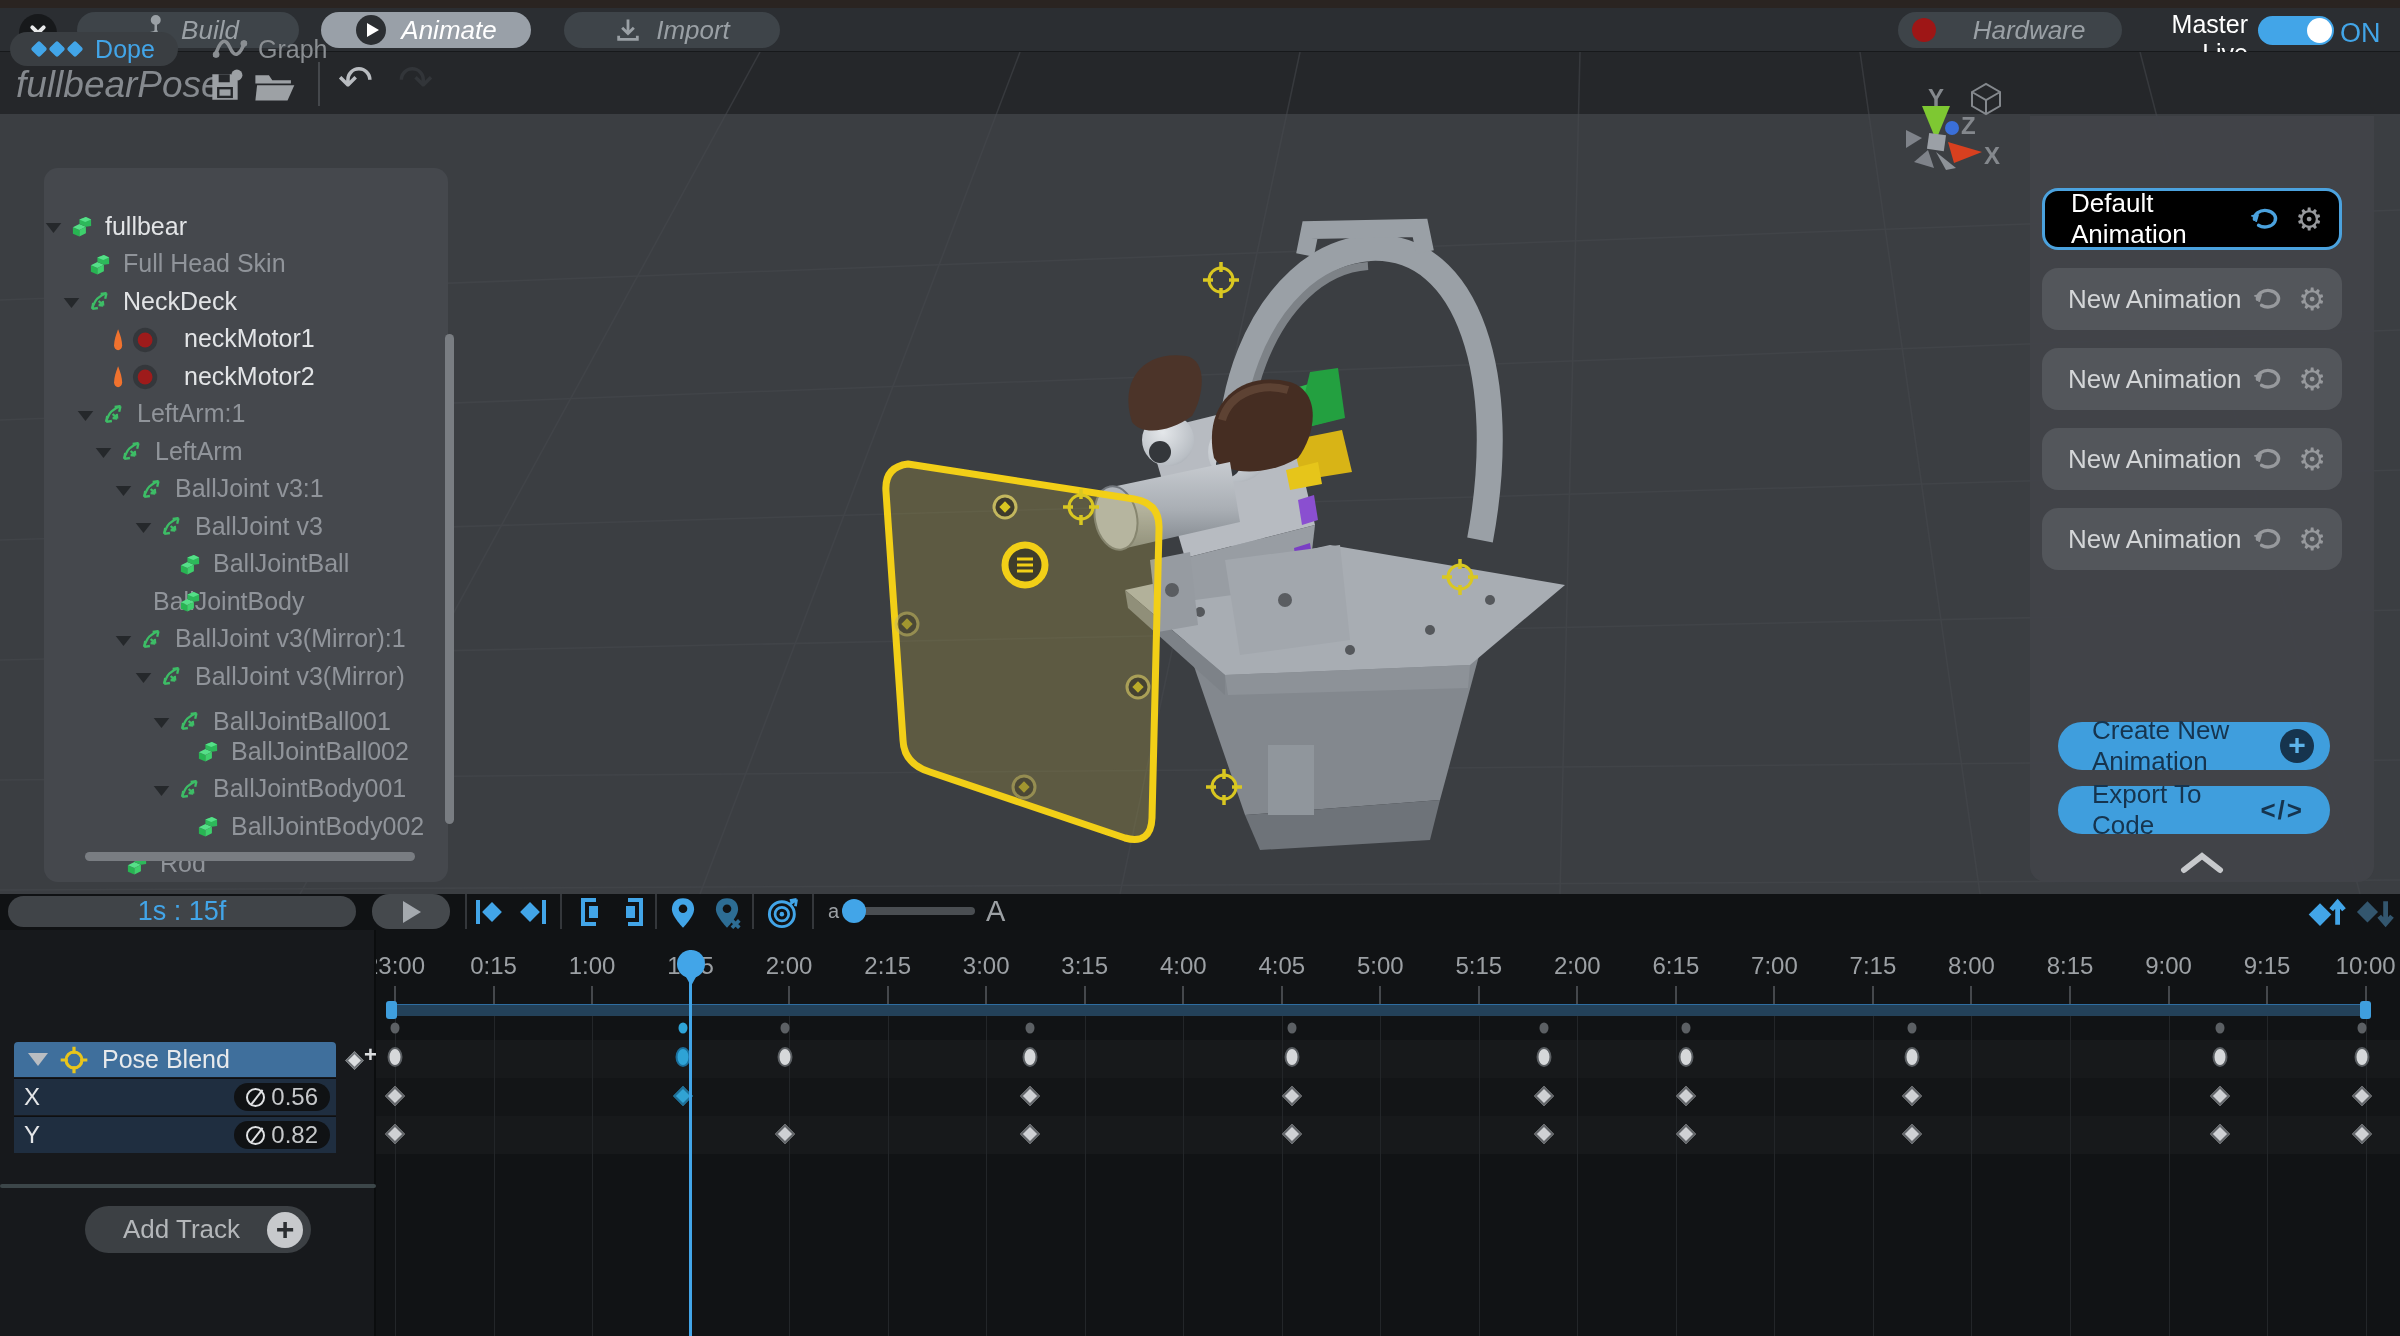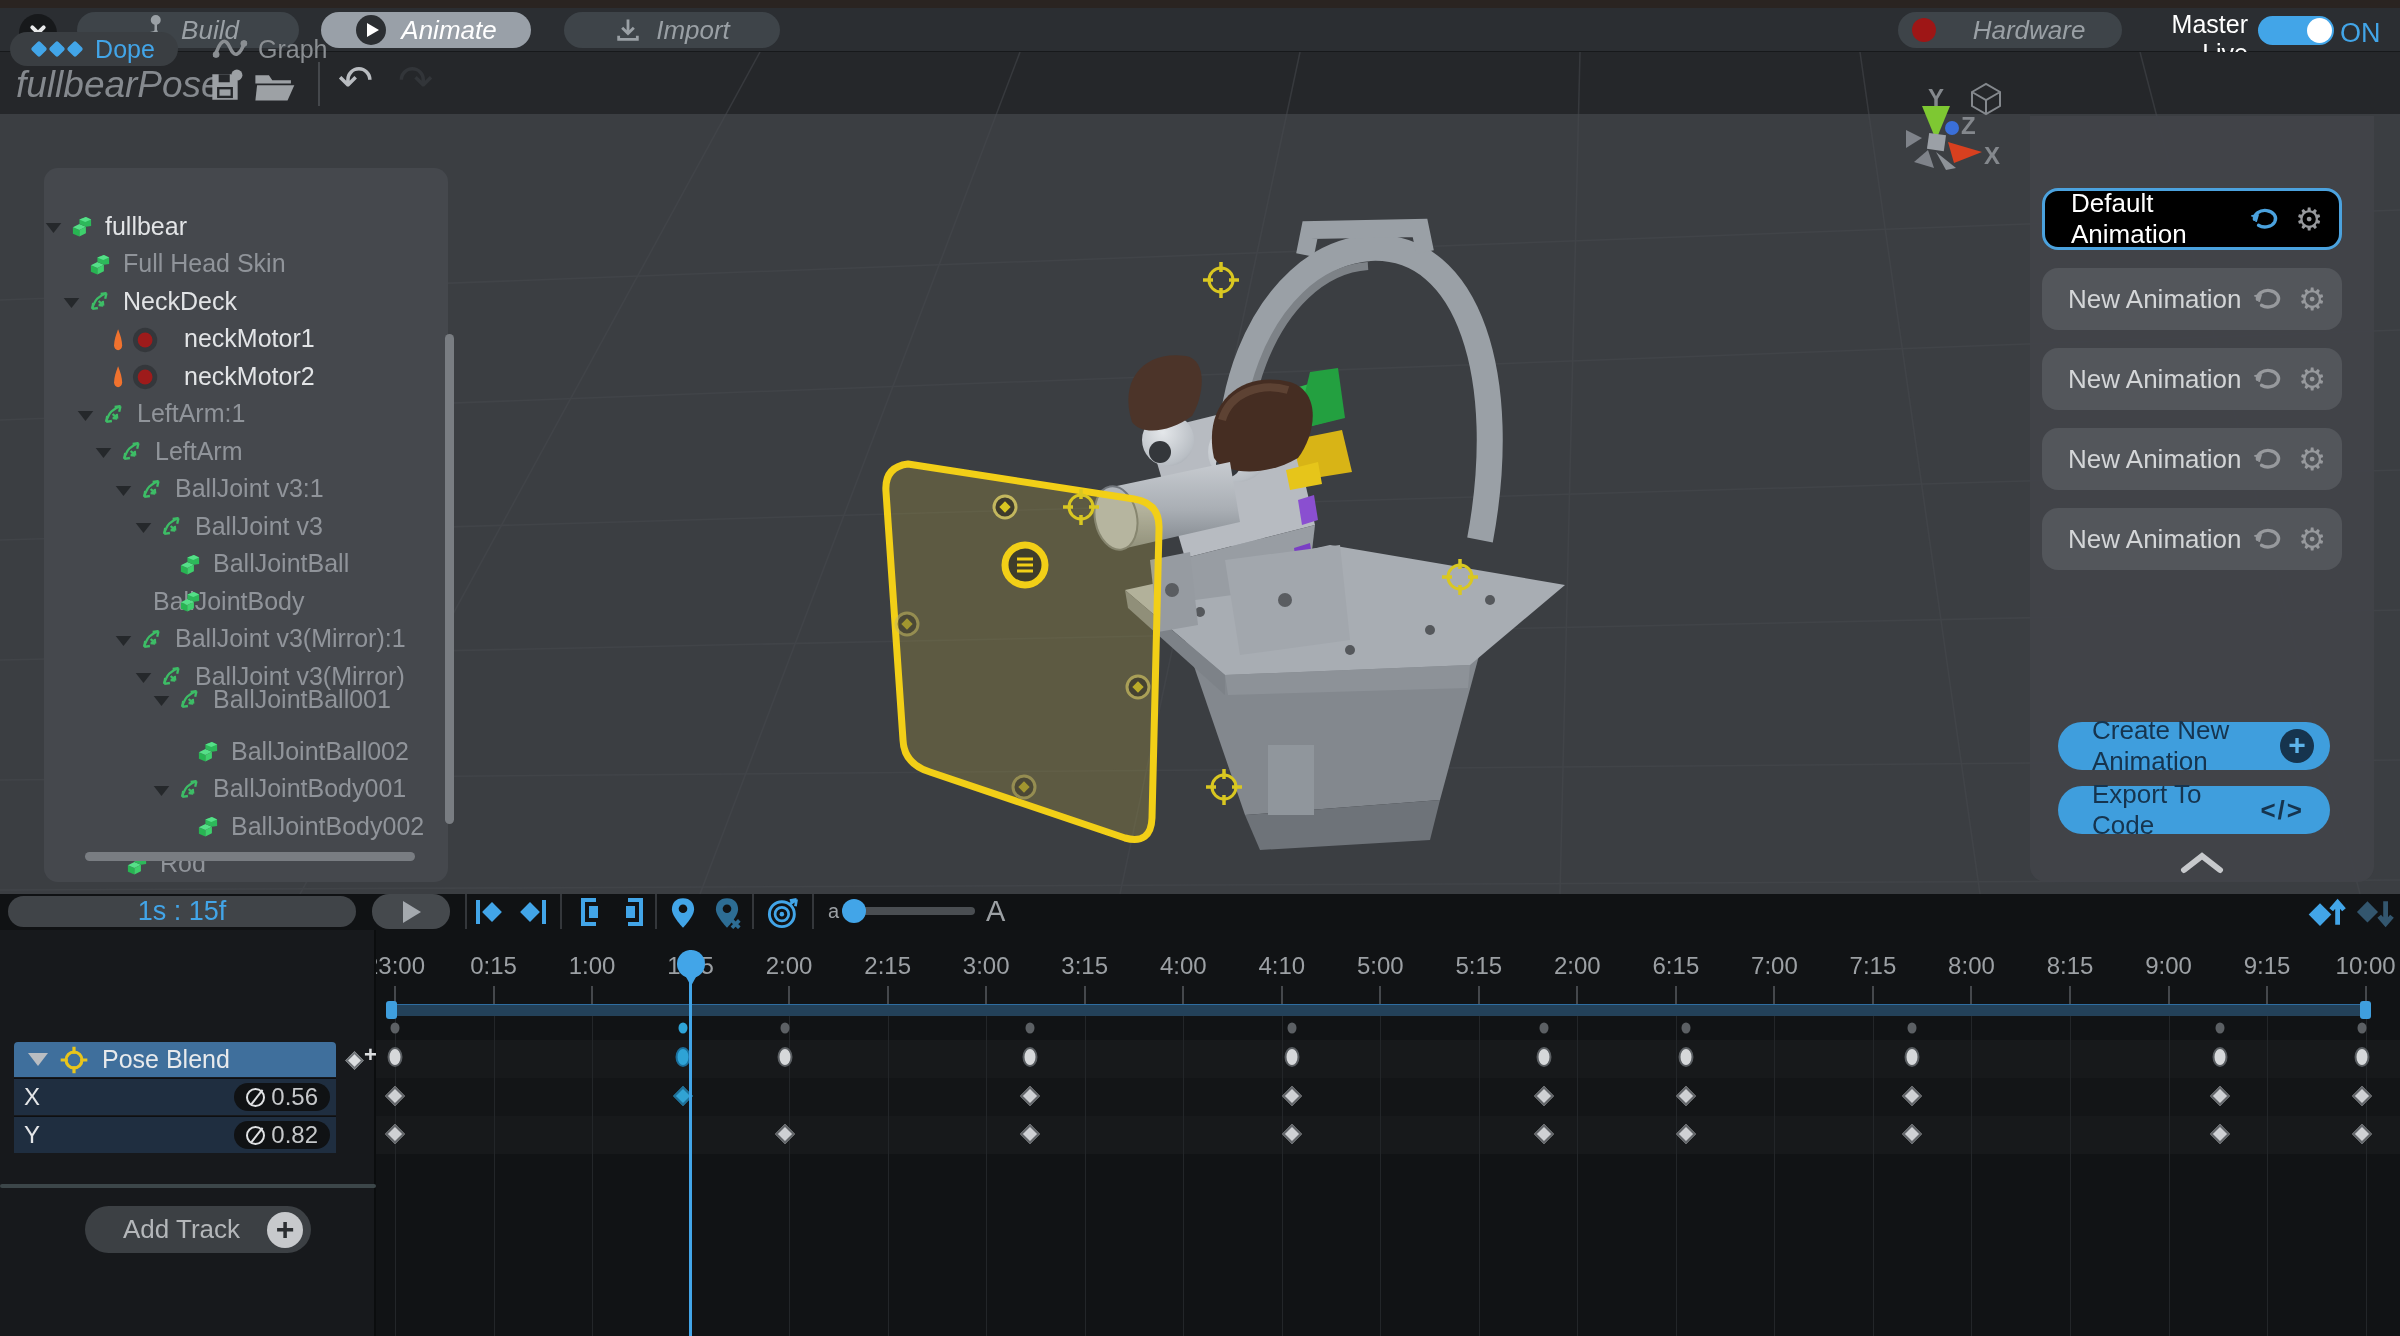--- a/index.html
+++ b/index.html
@@ -483,21 +483,21 @@
               <path d="M0.5 0.5 h11 L6 7.5 Z" fill="#25282b"></path>
             </svg></span>
           <span class="ticon" style="left: 115px; top: 3px;"><svg width="26" height="26" viewBox="0 0 20 20" fill="none" stroke="#3dbd66" stroke-width="1.8">
               <path d="M4 16 C6 9 9 6 15 4"></path>
               <path d="M15 4 l-4.5 0.5 M15 4 l-1 4.2"></path>
               <path d="M4 16 l0.8 -4.4 M4 16 l4.4 -0.6"></path>
               <path d="M9 10 l3.5 3.5 M12.5 13.5 l-3.6 -0.4 M12.5 13.5 l-0.4 -3.6"></path>
             </svg></span>
           <span class="tlabel" style="margin-left: 151px;">BallJoint v3(Mirror)</span>
         </div>
-        <div class="tree-row dim" style="top: 515px; left: 0px;">
+        <div class="tree-row dim" style="top: 537px; left: 0px;">
           <span class="tcaret" style="left: 109px; top: 10px;"><svg width="17" height="12" viewBox="0 0 12 8">
               <path d="M0.5 0.5 h11 L6 7.5 Z" fill="#25282b"></path>
             </svg></span>
           <span class="ticon" style="left: 133px; top: 3px;"><svg width="26" height="26" viewBox="0 0 20 20" fill="none" stroke="#3dbd66" stroke-width="1.8">
               <path d="M4 16 C6 9 9 6 15 4"></path>
               <path d="M15 4 l-4.5 0.5 M15 4 l-1 4.2"></path>
               <path d="M4 16 l0.8 -4.4 M4 16 l4.4 -0.6"></path>
               <path d="M9 10 l3.5 3.5 M12.5 13.5 l-3.6 -0.4 M12.5 13.5 l-0.4 -3.6"></path>
             </svg></span>
           <span class="tlabel" style="margin-left: 169px;">BallJointBall001</span>
@@ -688,21 +688,21 @@
       <div class="gridline" style="left: 887.65px;"></div>
       <div class="abs ruler-lbl" style="left: 986.18px;">3:00</div>
       <div class="ruler-tick" style="left: 985.18px;"></div>
       <div class="gridline" style="left: 986.18px;"></div>
       <div class="abs ruler-lbl" style="left: 1084.71px;">3:15</div>
       <div class="ruler-tick" style="left: 1083.71px;"></div>
       <div class="gridline" style="left: 1084.71px;"></div>
       <div class="abs ruler-lbl" style="left: 1183.24px;">4:00</div>
       <div class="ruler-tick" style="left: 1182.24px;"></div>
       <div class="gridline" style="left: 1183.24px;"></div>
-      <div class="abs ruler-lbl" style="left: 1281.77px;">4:10</div>
+      <div class="abs ruler-lbl" style="left: 1281.77px;">4:05</div>
       <div class="ruler-tick" style="left: 1280.77px;"></div>
       <div class="gridline" style="left: 1281.77px;"></div>
       <div class="abs ruler-lbl" style="left: 1380.3px;">5:00</div>
       <div class="ruler-tick" style="left: 1379.3px;"></div>
       <div class="gridline" style="left: 1380.3px;"></div>
       <div class="abs ruler-lbl" style="left: 1478.83px;">5:15</div>
       <div class="ruler-tick" style="left: 1477.83px;"></div>
       <div class="gridline" style="left: 1478.83px;"></div>
       <div class="abs ruler-lbl" style="left: 1577.36px;">2:00</div>
       <div class="ruler-tick" style="left: 1576.36px;"></div>

